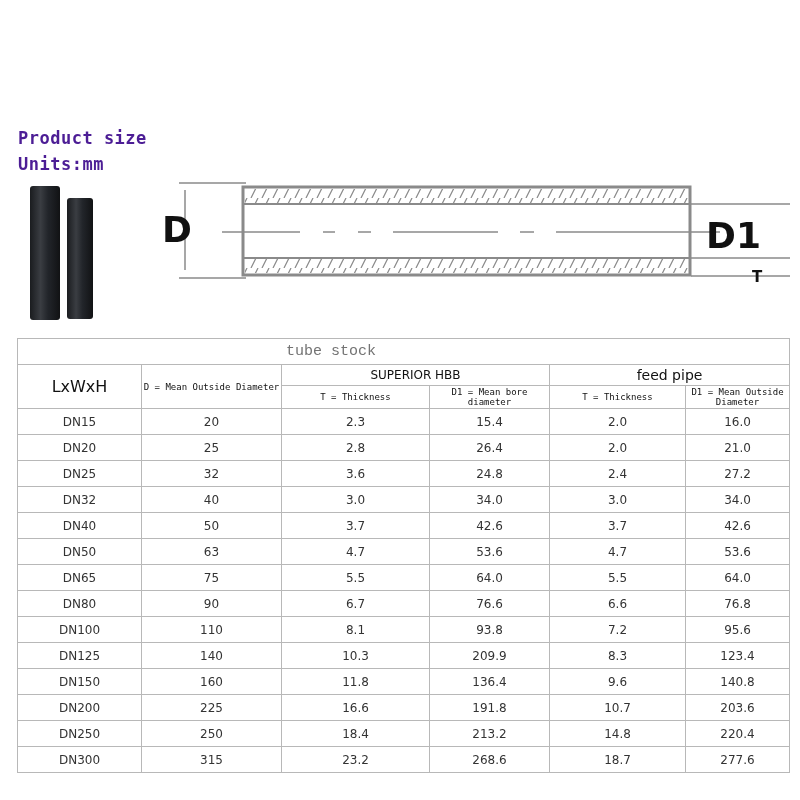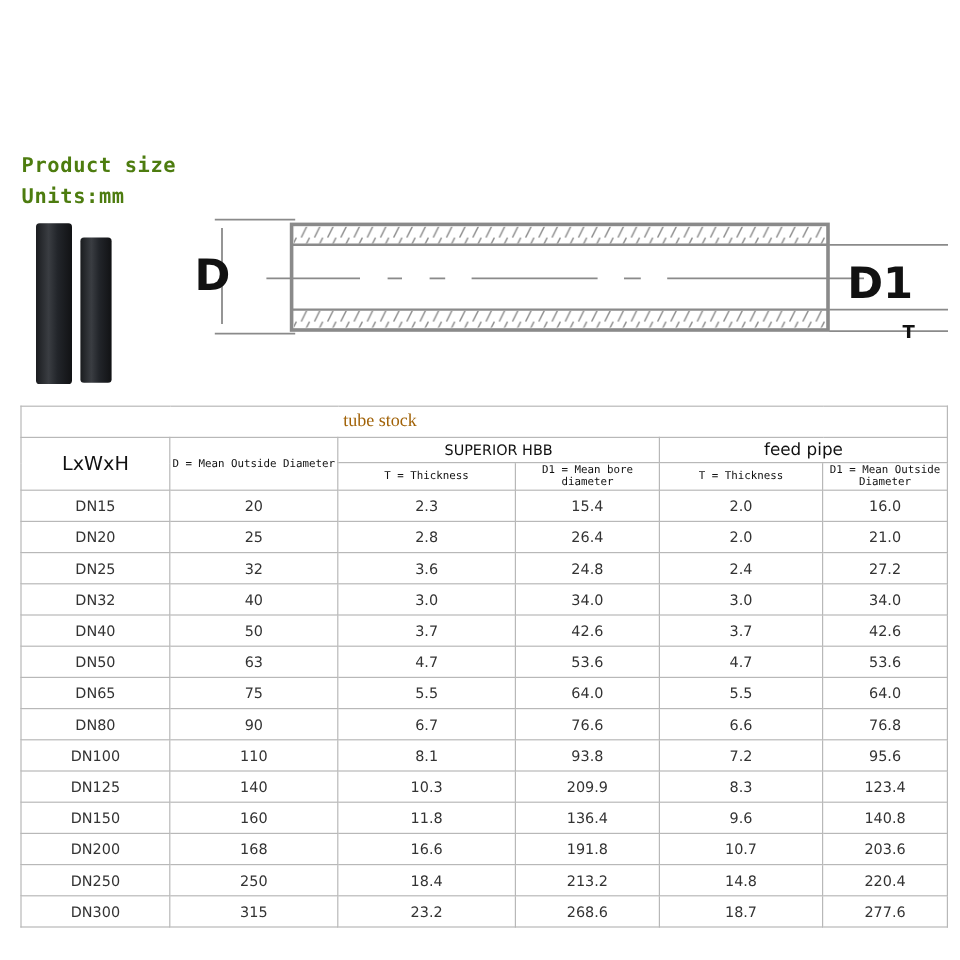--- a/index.html
+++ b/index.html
@@ -1,24 +1,24 @@
 <!DOCTYPE html>
 <html><head>
 <meta charset="utf-8">
 <style>
   html, body { margin: 0; padding: 0; background: #ffffff; }
   body { width: 800px; height: 800px; position: relative; overflow: hidden; font-family: "DejaVu Sans Mono", monospace; color: #111; }
-  .title { position: absolute; left: 18px; font-family: "DejaVu Sans Mono", monospace; font-weight: bold; font-size: 17px; letter-spacing: 0.5px; color: #4d7c0f; }
+  .title { position: absolute; left: 18px; font-family: "DejaVu Sans Mono", monospace; font-weight: bold; font-size: 17px; letter-spacing: 0.5px; color: #4c1d95; }
   #t1 { top: 128px; }
   #t2 { top: 154px; }
   .photo { position: absolute; left: 26px; top: 183px; width: 80px; height: 140px; }
   .diagram { position: absolute; left: 150px; top: 170px; width: 640px; height: 130px; }
   .tbl { position: absolute; left: 17px; top: 338px; border-collapse: collapse; table-layout: fixed; width: 772px; }
   .tbl td { border: 1px solid #b8b8b8; padding: 0; text-align: center; vertical-align: middle; font-family: "DejaVu Sans", sans-serif; font-size: 12px; color: #333; height: 25px; }
-  .tbl tr.h1 td { height: 25px; font-family: Liberation Serif, serif; font-size: 15px; color: #a16207; }
+  .tbl tr.h1 td { height: 25px; font-family: Liberation Mono, monospace; font-size: 15px; color: #737373; }
   .tbl tr.h2 td { height: 20px; }
   .tbl tr.h3 td { height: 22px; }
   .lwh { font-family: Liberation Sans, sans-serif; font-size: 16px !important; color: #111 !important; }
   .small { font-family: "DejaVu Sans Mono", monospace !important; font-size: 9px !important; line-height: 10px; color: #111 !important; }
   .grp { font-family: "DejaVu Sans", sans-serif !important; font-size: 12px !important; color: #111 !important; }
   .grp2 { font-family: Liberation Sans, sans-serif; font-size: 14px !important; color: #111 !important; }
   .tbl tr.row td { height: 25px; }
   .tbl tr.row td:first-child { text-align: center; }
   .tube-title { text-align: left !important; padding-left: 268px !important; }
 </style>
@@ -187,21 +187,21 @@
       <tr class="row">
         <td>DN150</td>
         <td>160</td>
         <td>11.8</td>
         <td>136.4</td>
         <td>9.6</td>
         <td>140.8</td>
       </tr>
       <tr class="row">
         <td>DN200</td>
-        <td>168</td>
+        <td>225</td>
         <td>16.6</td>
         <td>191.8</td>
         <td>10.7</td>
         <td>203.6</td>
       </tr>
       <tr class="row">
         <td>DN250</td>
         <td>250</td>
         <td>18.4</td>
         <td>213.2</td>

